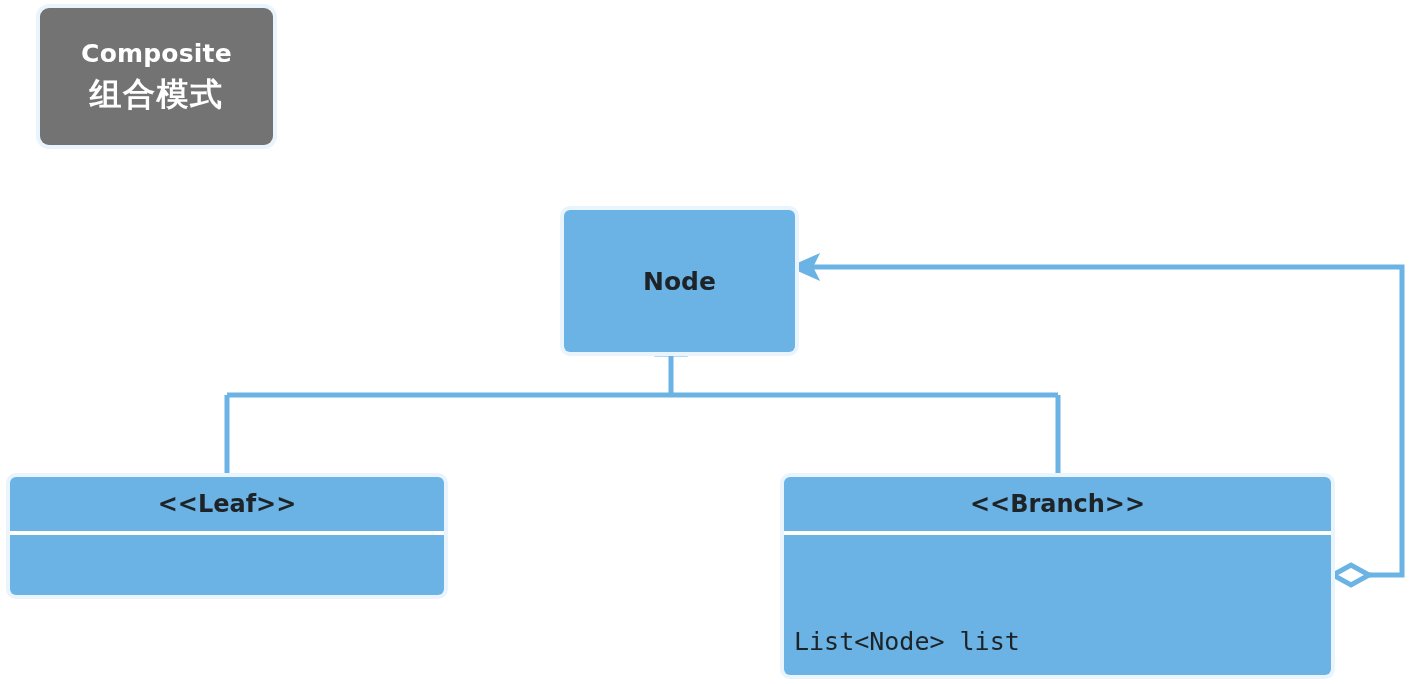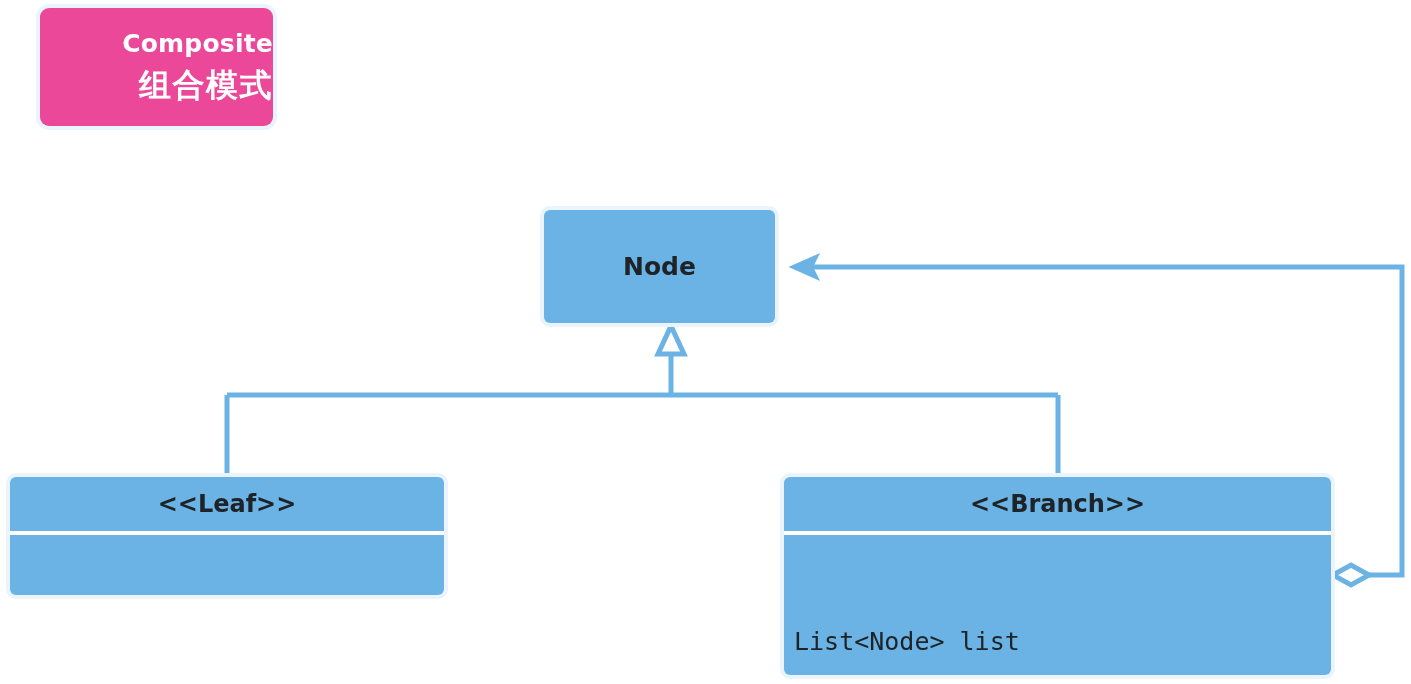--- a/index.html
+++ b/index.html
@@ -28,27 +28,27 @@
     height: 684px;
     pointer-events: none;
   }
 
   
   .title-badge {
     position: absolute;
     left: 40px;
     top: 8px;
     width: 233px;
-    height: 118px;
-    background: #ec4899;
+    height: 137px;
+    background: #737373;
     border-radius: 9px;
     box-shadow: 0 0 0 4px #eaf4fc;
     display: flex;
     flex-direction: column;
-    align-items: flex-end;
+    align-items: center;
     justify-content: center;
     gap: 8px;
   }
   .title-badge .line {
     color: #ffffff;
     font-family: "DejaVu Sans", sans-serif;
     font-weight: bold;
     font-size: 25px;
     letter-spacing: 0.2px;
     line-height: 1.15;
@@ -92,24 +92,24 @@
     line-height: 40px;
     white-space: pre;
   }
   .uml-box .body .member {
     display: block;
     white-space: pre;
   }
 
   
   #box-node {
-    left: 544px;
+    left: 564px;
     top: 210px;
     width: 231px;
-    height: 113px;
+    height: 142px;
   }
   #box-node .header {
     height: 100%;
     font-size: 25px;
   }
 
   
   #box-leaf {
     left: 10px;
     top: 477px;

